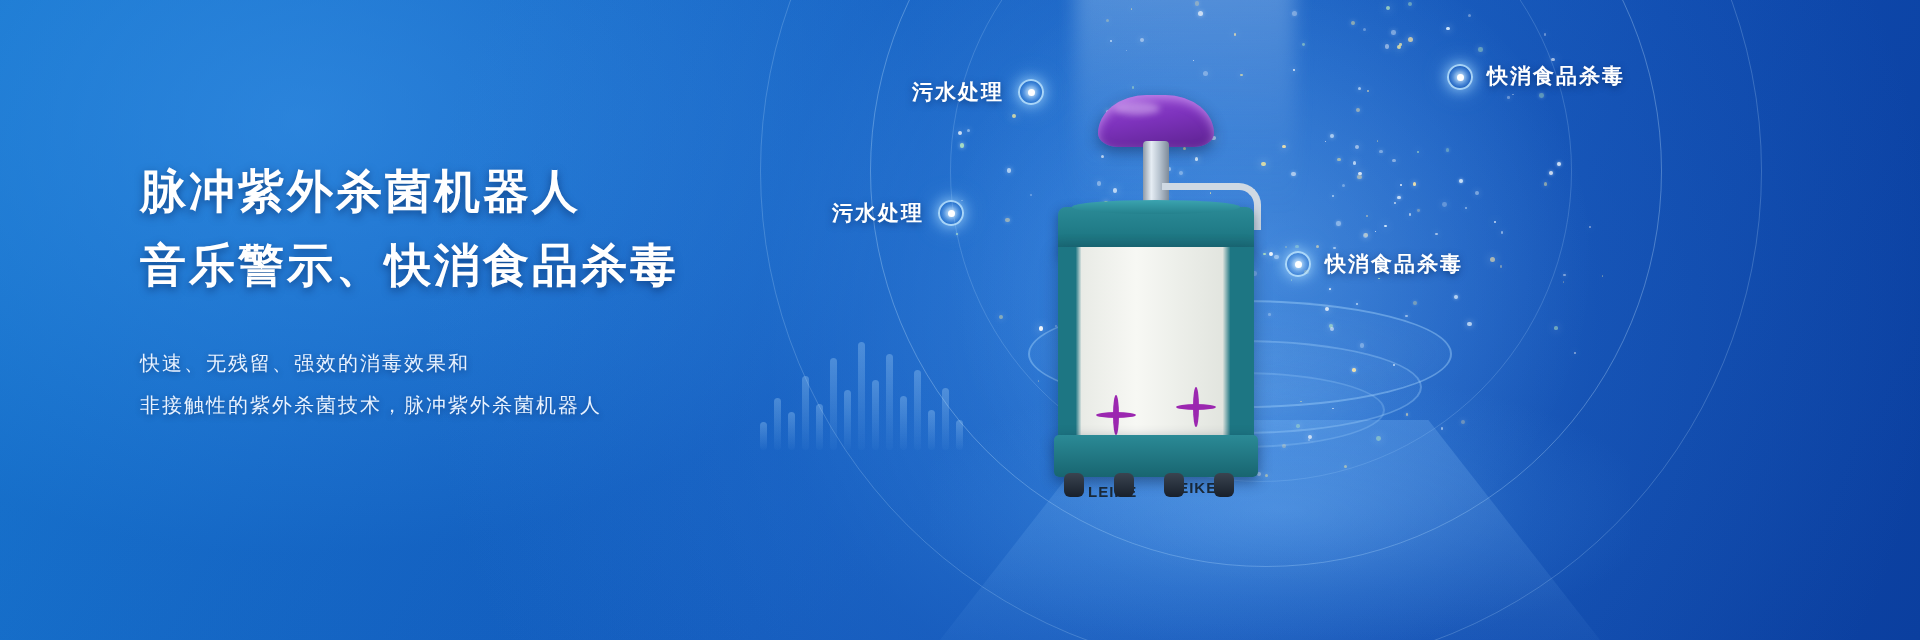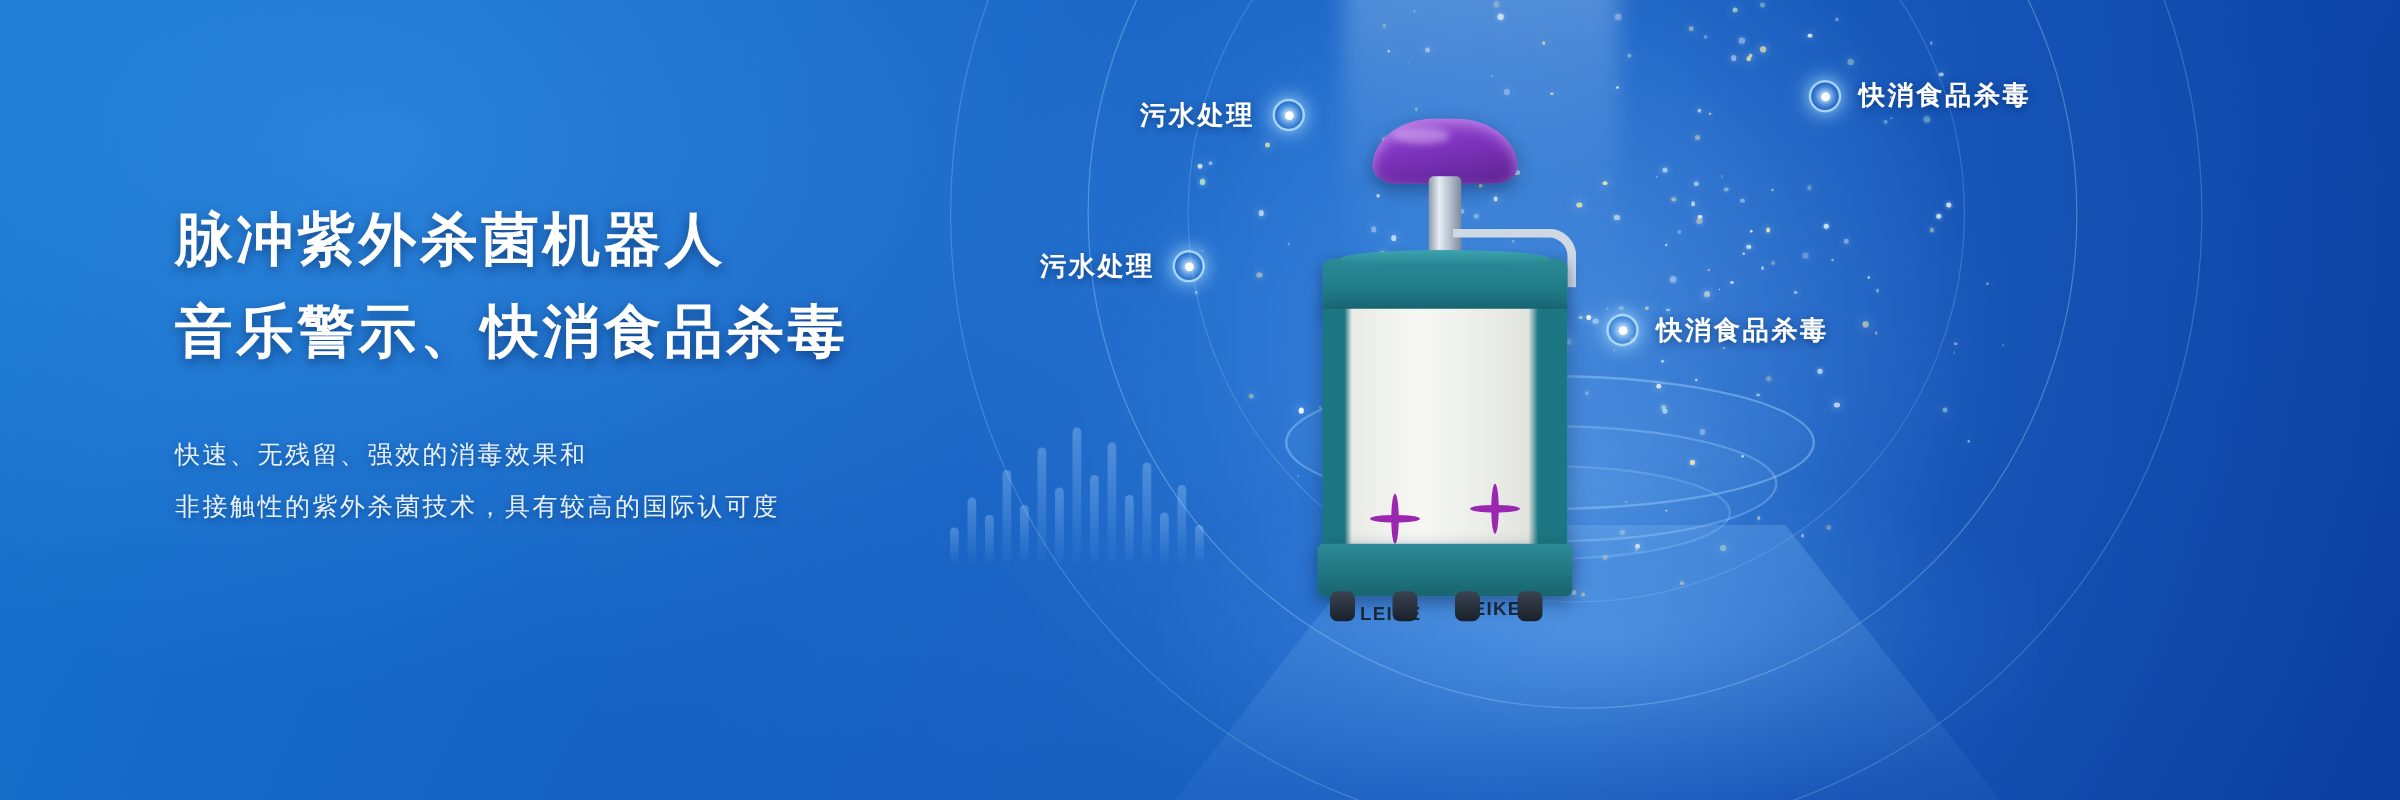--- a/index.html
+++ b/index.html
@@ -378,21 +378,21 @@
       <span class="sp" style="left: 1385.7px; top: 5.5px; width: 4.6px; height: 4.6px; background: rgb(191, 240, 192); opacity: 0.71; box-shadow: rgba(220, 240, 255, 0.8) 0px 0px 8.9px;"></span>
       <span class="sp" style="left: 1303.7px; top: 269.5px; width: 4.9px; height: 4.9px; background: rgb(242, 233, 160); opacity: 0.33; box-shadow: rgba(220, 240, 255, 0.8) 0px 0px 8.9px;"></span>
       <span class="sp" style="left: 1543.5px; top: 33.3px; width: 2.8px; height: 2.8px; background: rgb(255, 255, 255); opacity: 0.35; box-shadow: rgba(220, 240, 255, 0.8) 0px 0px 6.3px;"></span>
     </div>
 
   <div class="copy">
     <div class="headline l1">脉冲紫外杀菌机器人</div>
     <div class="headline l2">音乐警示、快消食品杀毒</div>
     <div class="subcopy">
       <div class="subline">快速、无残留、强效的消毒效果和</div>
-      <div class="subline">非接触性的紫外杀菌技术，具有较高的国际认可度</div>
+      <div class="subline">非接触性的紫外杀菌技术，脉冲紫外杀菌机器人</div>
     </div>
   </div>
 
   <div class="feature rtl f-water">
     <span class="node"></span>
     <span class="feat-label">污水处理</span>
   </div>
 
   <div class="feature rtl f-air">
     <span class="node"></span>

